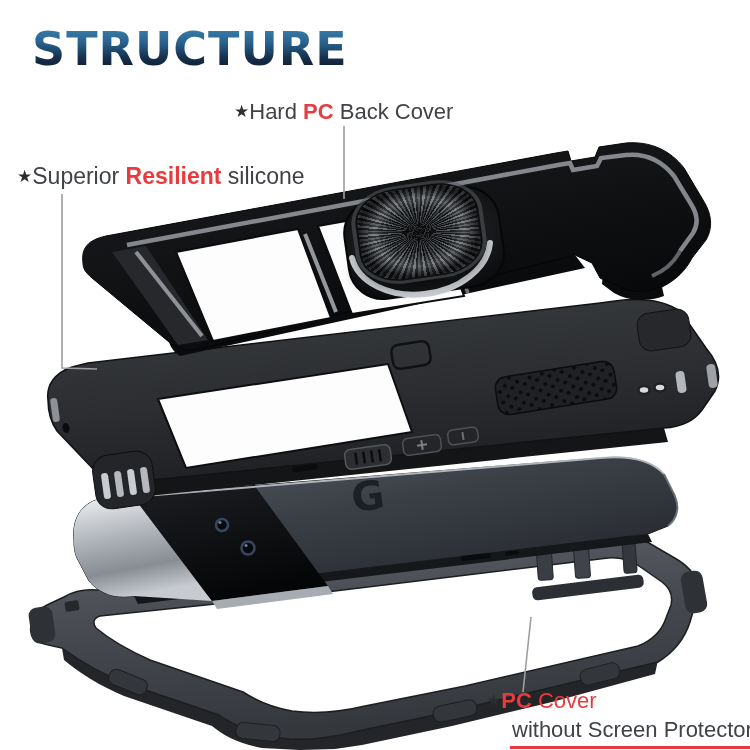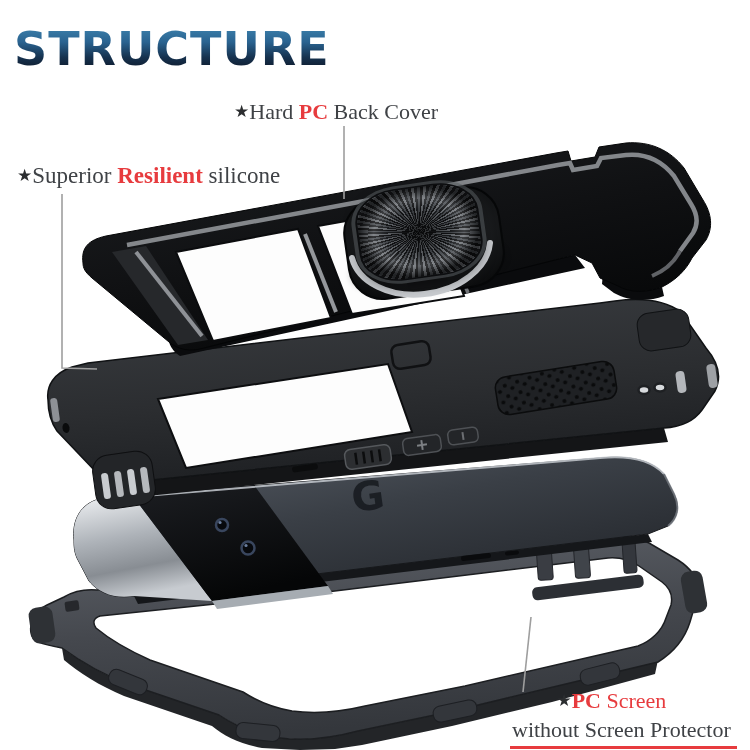--- a/index.html
+++ b/index.html
@@ -1,31 +1,30 @@
 <!DOCTYPE html>
 <html><head>
 <meta charset="utf-8">
 <style>
   html,body{margin:0;padding:0;}
   body{
     width:750px;height:750px;position:relative;overflow:hidden;
     background:#ffffff;font-family:"Liberation Sans",sans-serif;
   }
   .title{
-    position:absolute;left:14px;top:26px;
+    position:absolute;left:32px;top:26px;
     font-family:"DejaVu Sans",sans-serif;
     font-weight:bold;font-size:46px;letter-spacing:1px;line-height:1;
     background:linear-gradient(180deg,#3d82ad 0%,#2a6390 35%,#16324f 68%,#0d1524 100%);
     -webkit-background-clip:text;background-clip:text;
     color:transparent;-webkit-text-fill-color:transparent;
   }
   .label{
     position:absolute;font-size:22px;color:#3f4246;white-space:nowrap;
-    font-family:Liberation Serif, serif;
-    text-align:center;
+    font-family:Liberation Sans, sans-serif;
   }
   .label .star{font-size:17px;vertical-align:2px;color:#2c2e30;}
   .label .red{color:#e73b3e;}
   .label b.red{font-weight:bold;}
   #label-back-cover{left:234px;top:99px;}
   #label-silicone{left:17px;top:163px;font-size:23px;}
   #label-bumper{left:486px;top:686px;line-height:1.32;}
   #label-bumper .line2{
     display:inline-block;margin-left:24px;color:#3f4246;
     border-bottom:3px solid #e73b3e;padding:0 6px 2px 2px;
@@ -214,15 +213,15 @@
 
 <div class="label" id="label-back-cover">
   <span class="star">★</span><span>Hard </span><b class="red">PC</b><span> Back Cover</span>
 </div>
 
 <div class="label" id="label-silicone">
   <span class="star">★</span><span>Superior </span><b class="red">Resilient</b><span> silicone</span>
 </div>
 
 <div class="label" id="label-bumper">
-  <span class="star">★</span><b class="red">PC</b><span class="red"> Screen</span><br>
+  <span class="star">★</span><b class="red">PC</b><span class="red"> Cover</span><br>
   <span class="line2">without Screen Protector</span>
 </div>
 
 </body></html>

